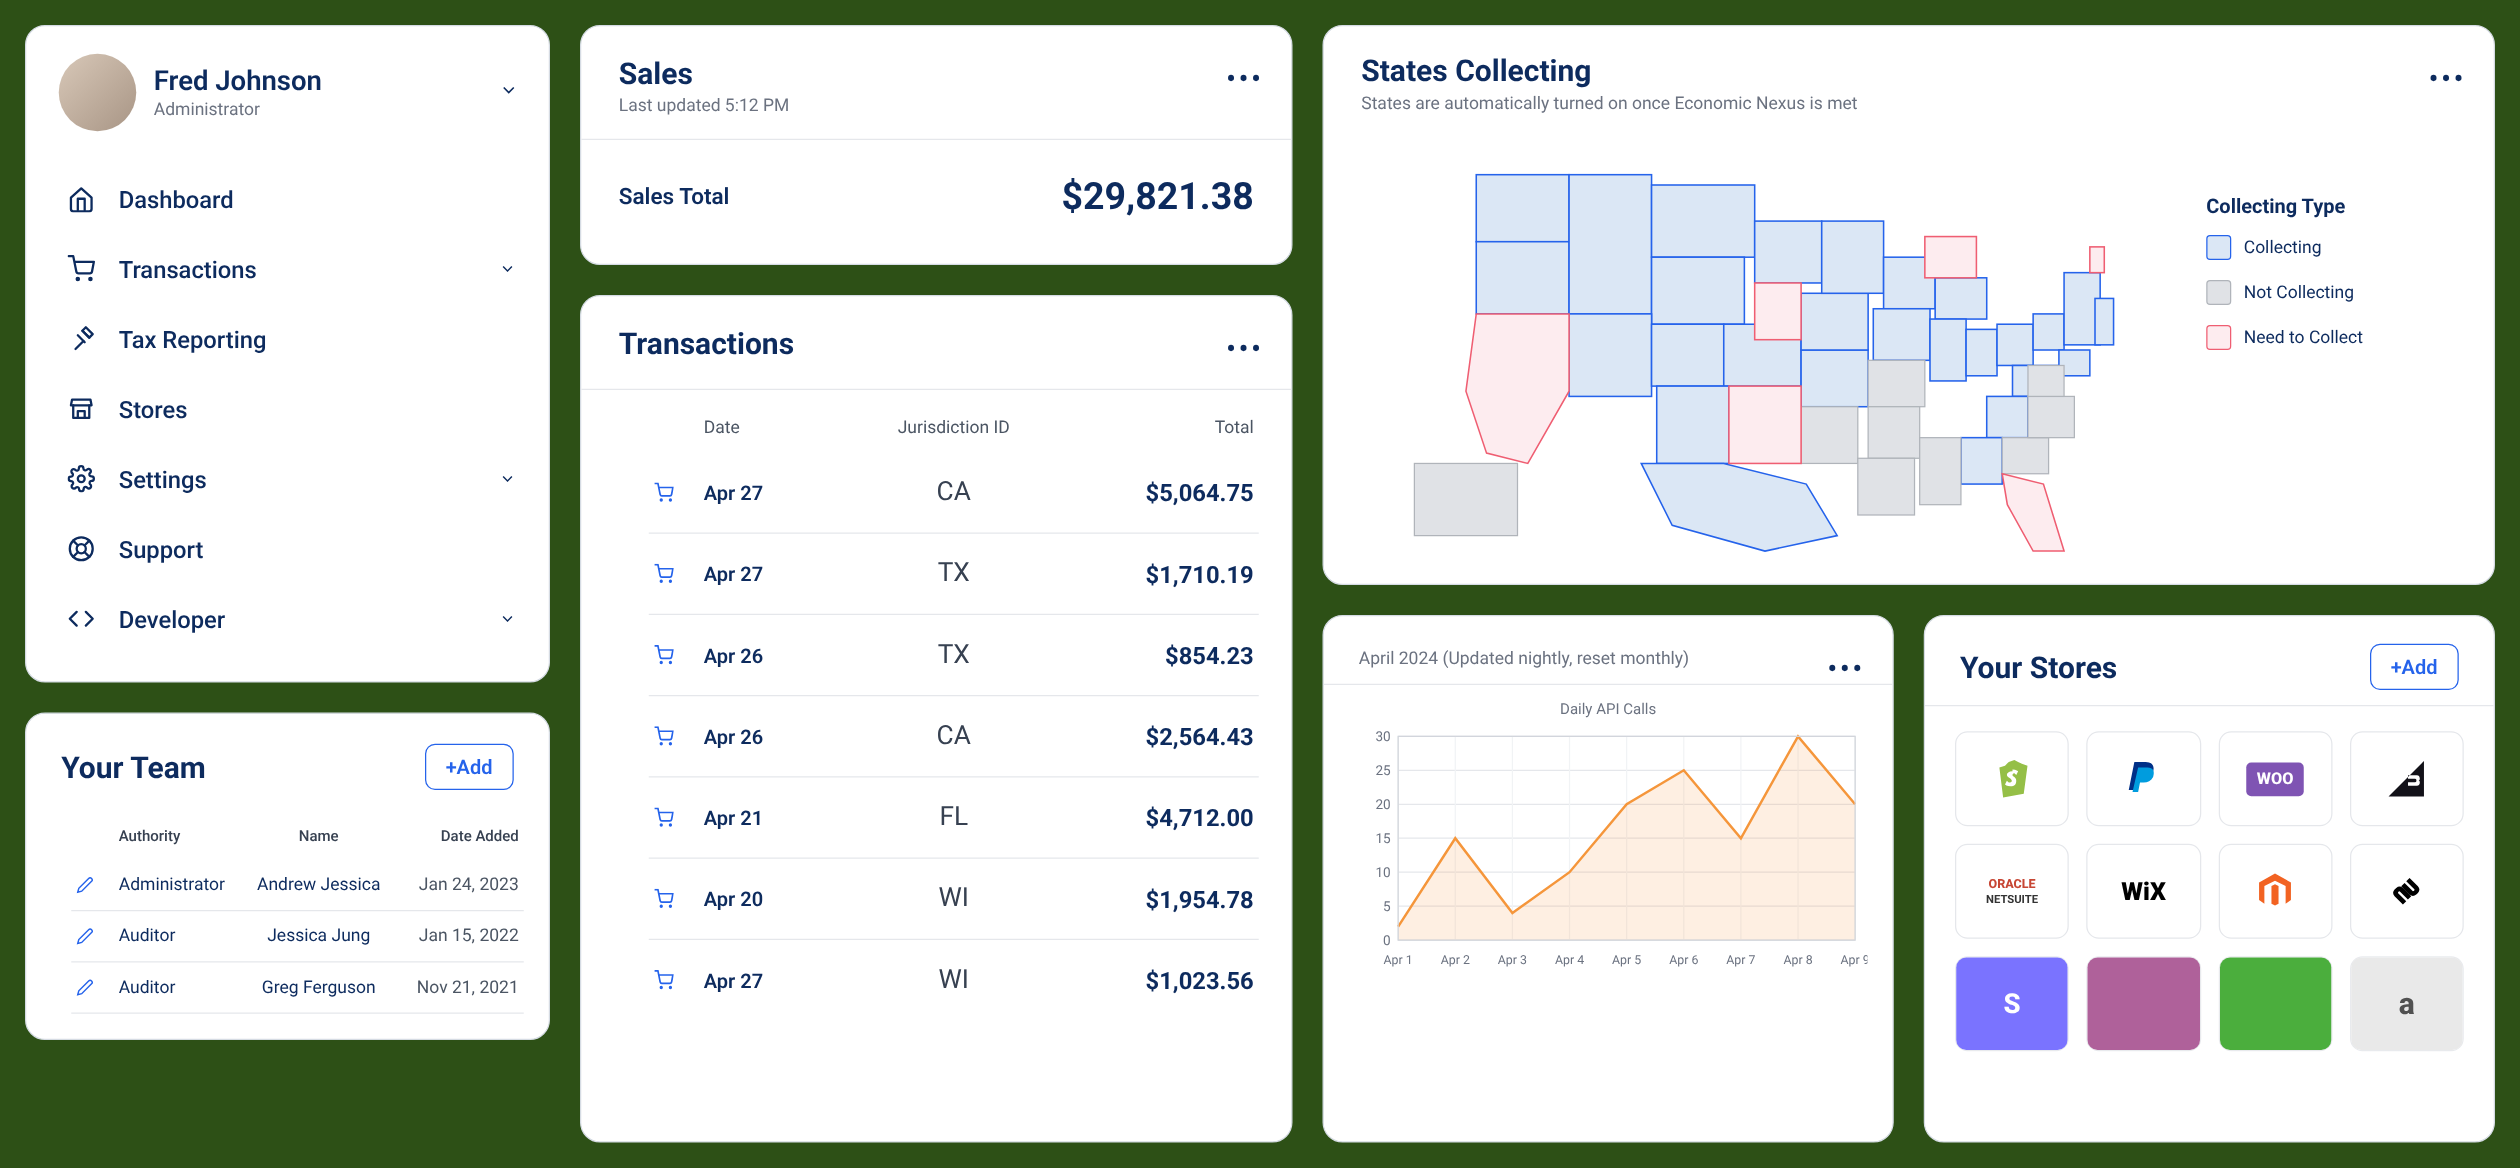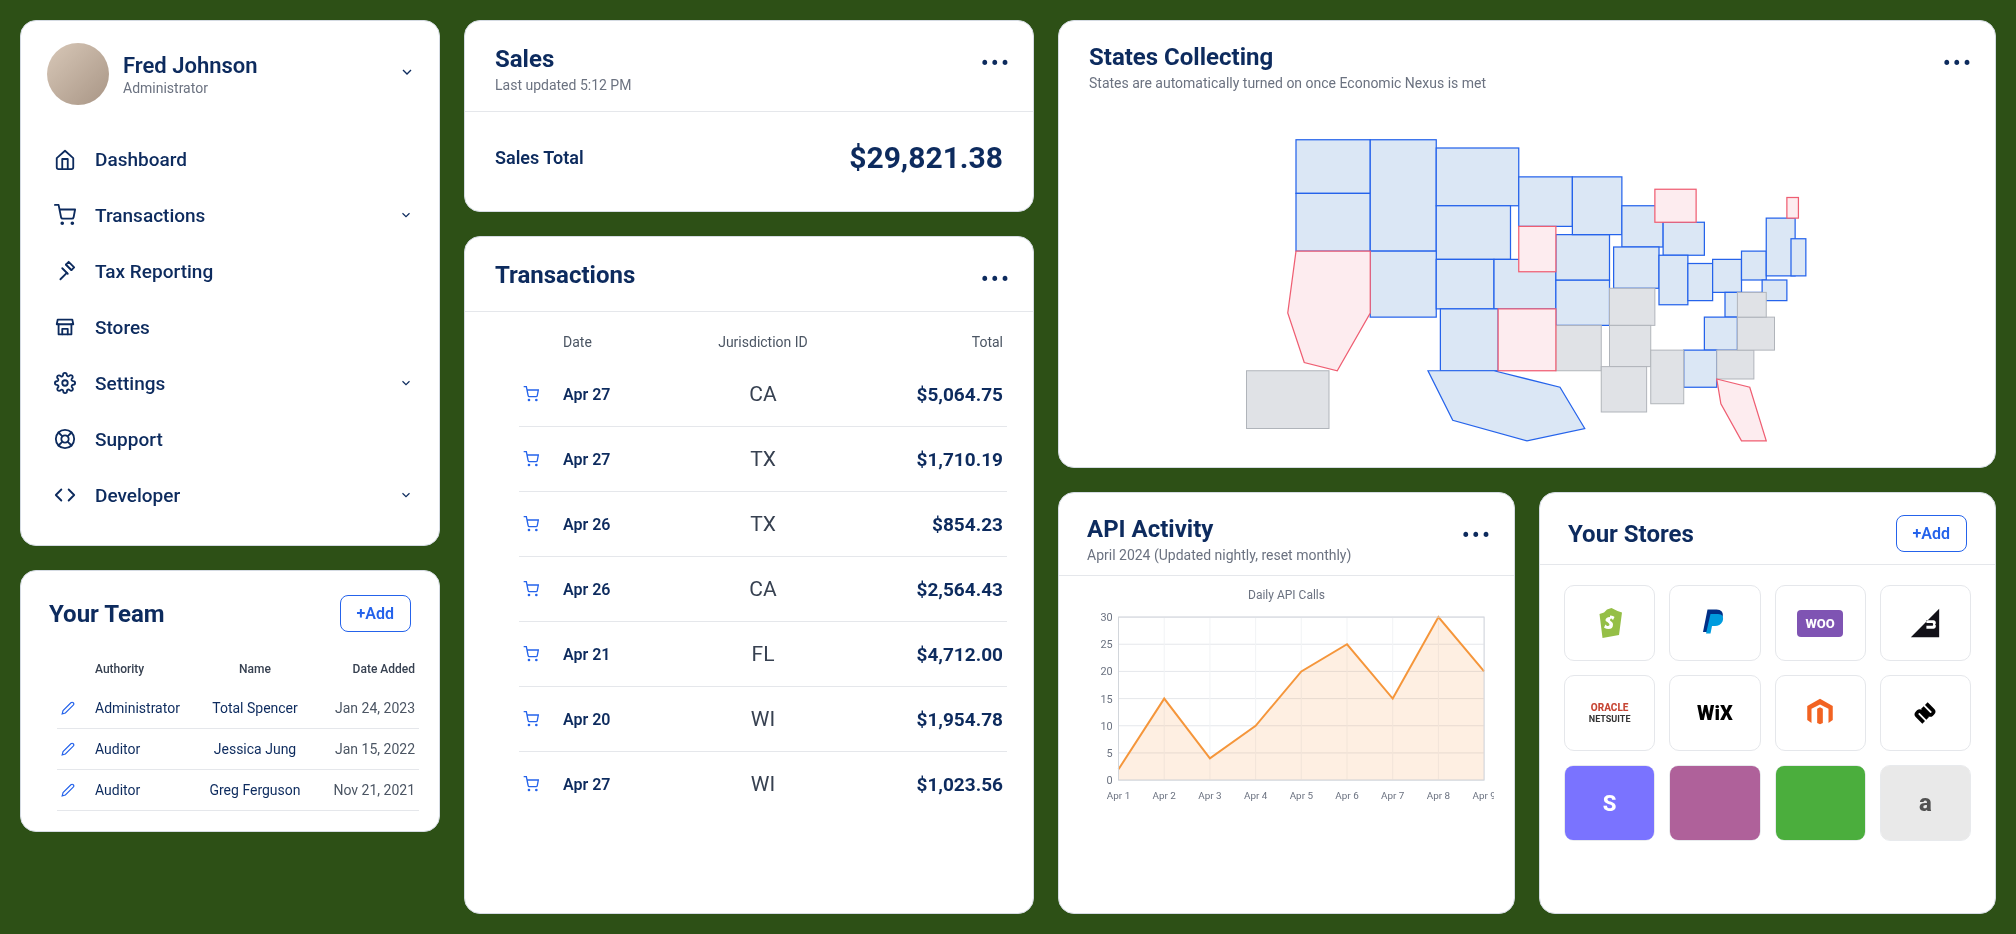--- a/index.html
+++ b/index.html
@@ -198,21 +198,21 @@
           <div class="team-hcell c3">Date Added</div>
         </div>
         <div id="team-rows">
             <div class="team-row">
               <div class="c0">
                 <svg width="14" height="14" viewBox="0 0 24 24" fill="none" stroke="#2563eb" stroke-width="2">
                   <path d="M17 3a2.8 2.8 0 0 1 4 4L7.5 20.5 2 22l1.5-5.5z"></path>
                 </svg>
               </div>
               <div>Administrator</div>
-              <div style="text-align:center">Total Spencer</div>
+              <div style="text-align:center">Andrew Jessica</div>
               <div class="c3">Jan 24, 2023</div>
             </div>
             <div class="team-row">
               <div class="c0">
                 <svg width="14" height="14" viewBox="0 0 24 24" fill="none" stroke="#2563eb" stroke-width="2">
                   <path d="M17 3a2.8 2.8 0 0 1 4 4L7.5 20.5 2 22l1.5-5.5z"></path>
                 </svg>
               </div>
               <div>Auditor</div>
               <div style="text-align:center">Jessica Jung</div>
@@ -404,27 +404,41 @@
             <g fill="#fdecef" stroke="#ef5e72" stroke-width="1.5">
               <path d="M70 165 L160 165 L160 240 L120 310 L80 300 L60 240 Z"></path>
               <rect x="315" y="235" width="70" height="75"></rect>
               <rect x="340" y="135" width="45" height="55"></rect>
               <rect x="505" y="90" width="50" height="40"></rect>
               <path d="M580 320 L620 330 L640 395 L610 395 L585 350 Z"></path>
               <rect x="665" y="100" width="14" height="25"></rect>
             </g>
           </svg>
         </div>
+        <div class="legend">
+          <div class="legend-title">Collecting Type</div>
+          <div class="legend-item">
+              <div class="swatch sw-collecting"></div>
+              <span>Collecting</span>
+            </div>
+          <div class="legend-item">
+              <div class="swatch sw-not"></div>
+              <span>Not Collecting</span>
+            </div>
+          <div class="legend-item">
+              <div class="swatch sw-need"></div>
+              <span>Need to Collect</span>
+            </div>
+        </div>
       </div>
     </div>
 
     <div class="bottom-row">
       <div class="card">
         <div class="api-head">
-          <div class="card-title">API Activity</div>
           <div class="card-sub">April 2024 (Updated nightly, reset monthly)</div>
           <div class="more">•••</div>
         </div>
         <div class="chart-area">
           <div class="chart-title">Daily API Calls</div>
           <svg id="chart" width="100%" height="200" viewBox="0 0 420 200">
               <line x1="40" y1="175" x2="410" y2="175" stroke="#e5e7eb"></line>
               <text x="34" y="179" text-anchor="end" font-size="11" fill="#6b7280">0</text>
               <line x1="40" y1="147.5" x2="410" y2="147.5" stroke="#e5e7eb"></line>
               <text x="34" y="151.5" text-anchor="end" font-size="11" fill="#6b7280">5</text>

